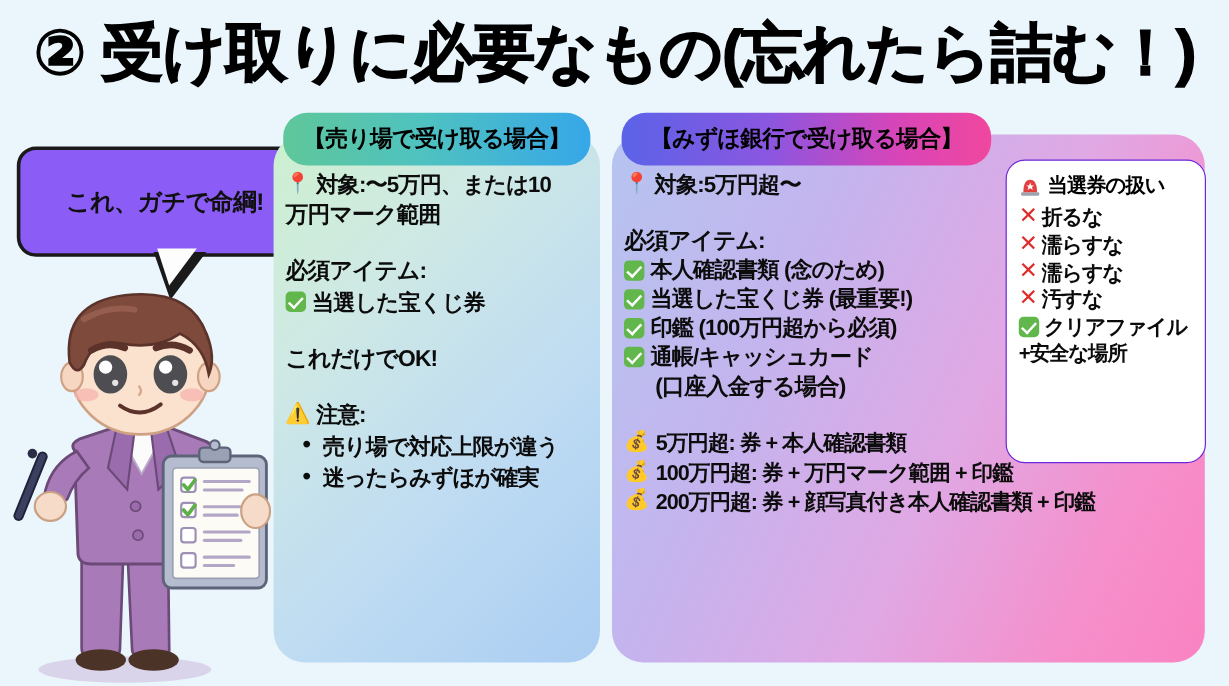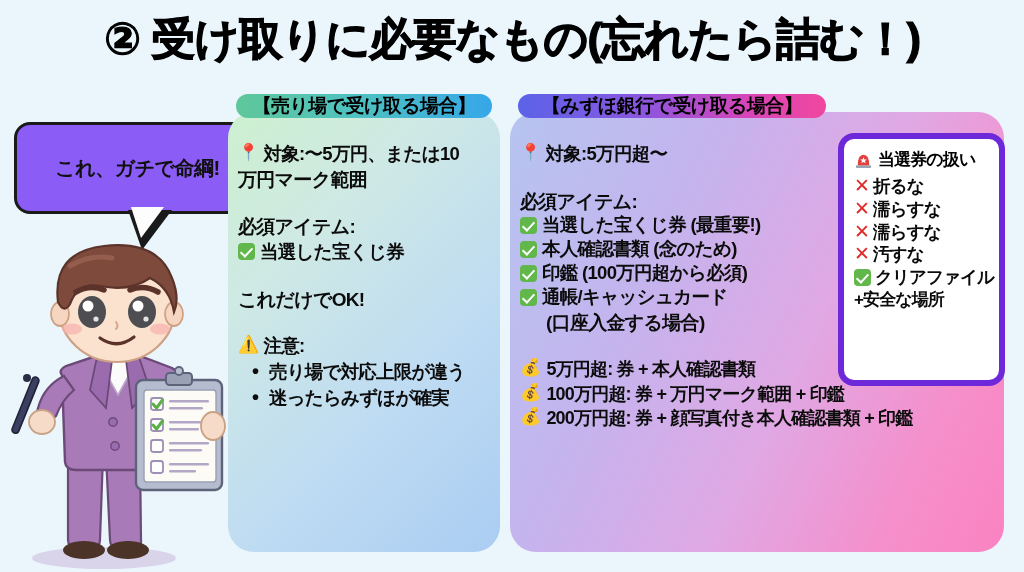--- a/index.html
+++ b/index.html
@@ -8,21 +8,21 @@
     width:1024px; height:572px; overflow:hidden;
     background:#eaf6fc;
     font-family:"Liberation Sans","DejaVu Sans",sans-serif;
   }
   #stage{ position:relative; width:1024px; height:572px; background:#eaf6fc; }
 
   
   .title{
     position:absolute; left:0; top:10px; width:1024px;
     text-align:center;
-    font-size:44px; font-weight:900; color:#000;
+    font-size:52px; font-weight:900; color:#000;
     letter-spacing:-1px; white-space:nowrap;
     -webkit-text-stroke:1.2px #000;
   }
 
   
   .char-wrap{ position:absolute; left:0; top:118px; width:232px; height:454px; }
 
   .bubble{
     position:absolute; left:14px; top:4px; width:236px; height:92px;
     background:#8b5cf6; border:3.5px solid #1a1a1a; border-radius:16px;
@@ -56,21 +56,21 @@
     background:linear-gradient(135deg,#cdf0cf 0%,#cfe9e4 28%,#bfdcf2 62%,#aacdf2 100%);
     border-radius:26px;
   }
   #card-right{
     left:510px; top:112px; width:494px; height:440px;
     background:linear-gradient(115deg,#b6c4f0 0%,#c4b4ee 30%,#e0a8e4 58%,#f58fcb 82%,#fb83c2 100%);
     border-radius:26px;
   }
 
   .card-head{
-    position:absolute; top:-18px; height:24px; border-radius:20px;
+    position:absolute; top:-18px; height:44px; border-radius:20px;
     display:flex; align-items:center; justify-content:center;
   }
   #head-left{
     left:8px; width:256px;
     background:linear-gradient(90deg,#5fc79a 0%,#4fc2c0 45%,#36a7e8 100%);
   }
   #head-right{
     left:8px; width:308px;
     background:linear-gradient(90deg,#5b63e8 0%,#8b56e0 40%,#d845b8 75%,#f0479e 100%);
   }
@@ -112,21 +112,21 @@
   
   .money-line{
     display:flex; align-items:flex-start; gap:6px;
     font-size:18px; font-weight:800; color:#0c0c0c;
     line-height:1.36; letter-spacing:-0.8px; white-space:nowrap;
   }
 
   
   #note-card{
     position:absolute; left:838px; top:133px; width:167px; height:253px;
-    background:#ffffff; border:6px solid #6d28d9; border-radius:16px;
+    background:#ffffff; border:1px solid #6d28d9; border-radius:16px;
     padding:9px 8px 6px 10px;
   }
   .note-title{
     display:flex; align-items:center; gap:5px;
     font-size:17px; font-weight:900; color:#000;
     letter-spacing:-0.9px; margin-bottom:4px; white-space:nowrap;
   }
   .note-line{
     display:flex; align-items:flex-start; gap:4px;
     font-size:17.5px; font-weight:900; color:#0b0b0b;
@@ -299,25 +299,25 @@
         <span class="pin">📍</span>
         <span class="tx">対象:5万円超〜</span>
       </div>
 
       <div class="gap-lg"></div>
 
       <div class="plain">必須アイテム:</div>
 
       <div class="line tight">
         <span class="chk"></span>
+        <span class="tx">本人確認書類 (念のため)</span>
+      </div>
+      <div class="line tight">
+        <span class="chk"></span>
         <span class="tx">当選した宝くじ券 (最重要!)</span>
-      </div>
-      <div class="line tight">
-        <span class="chk"></span>
-        <span class="tx">本人確認書類 (念のため)</span>
       </div>
       <div class="line tight">
         <span class="chk"></span>
         <span class="tx">印鑑 (100万円超から必須)</span>
       </div>
       <div class="line tight">
         <span class="chk"></span>
         <span class="tx">通帳/キャッシュカード</span>
       </div>
       <div class="plain indent">(口座入金する場合)</div>

